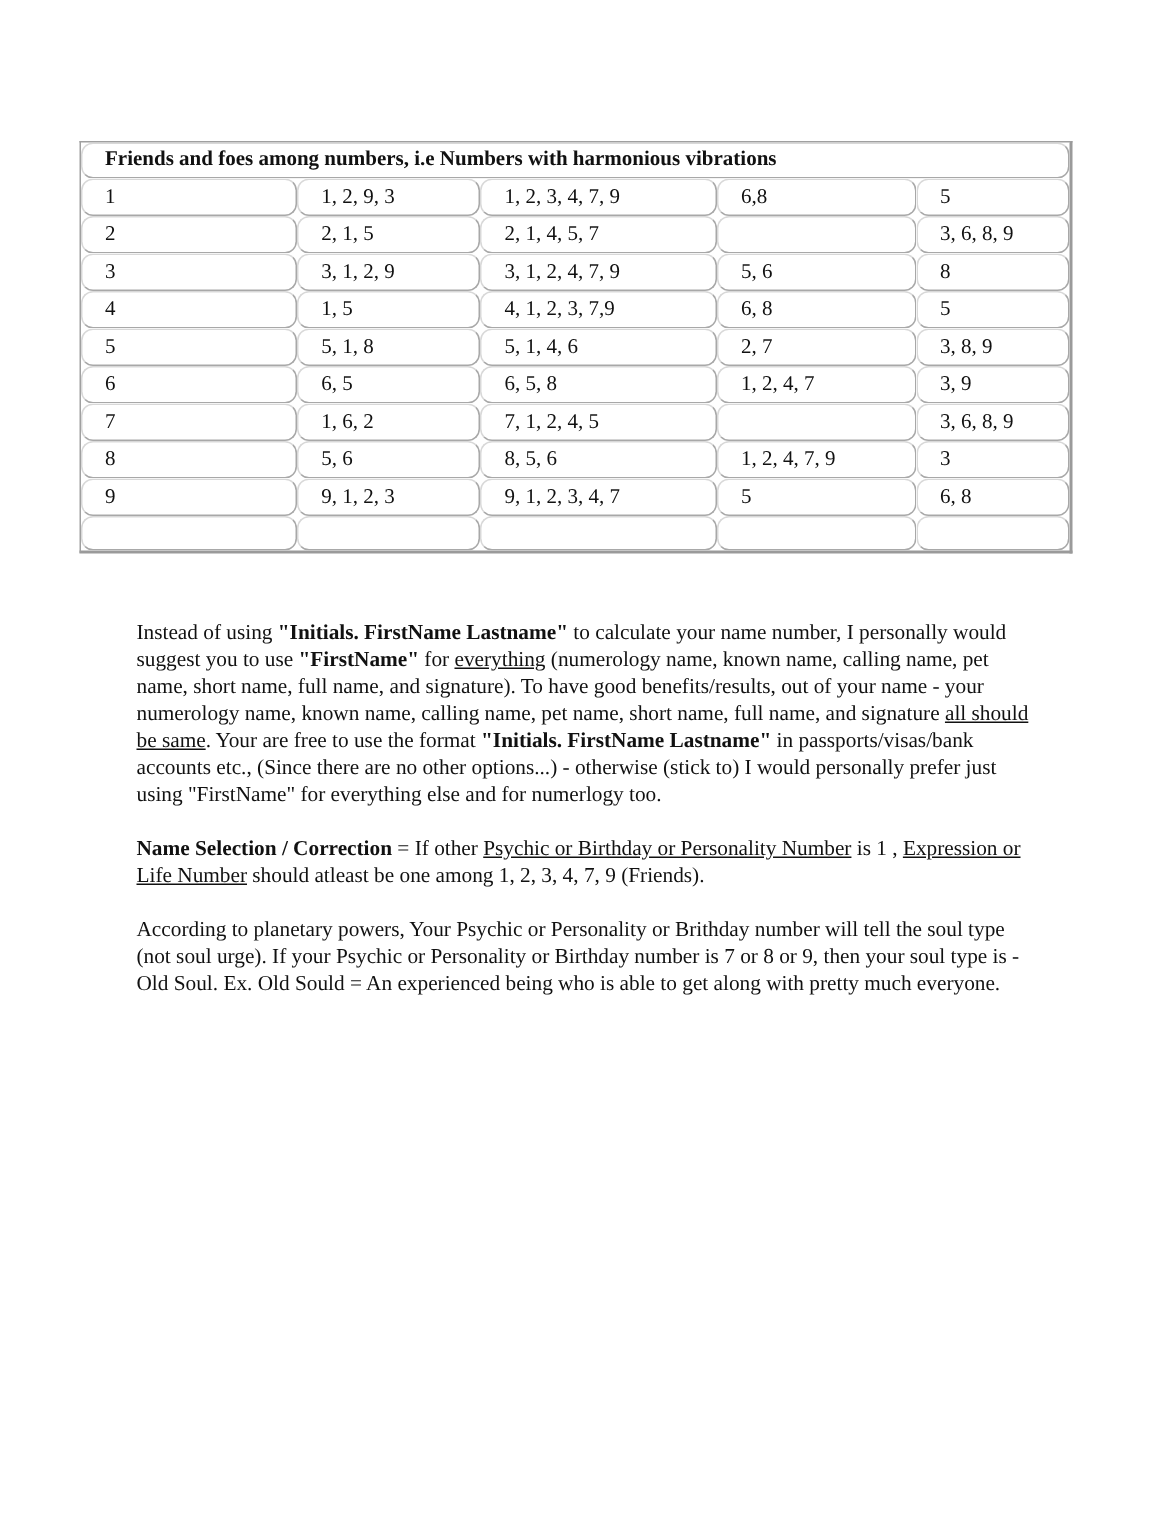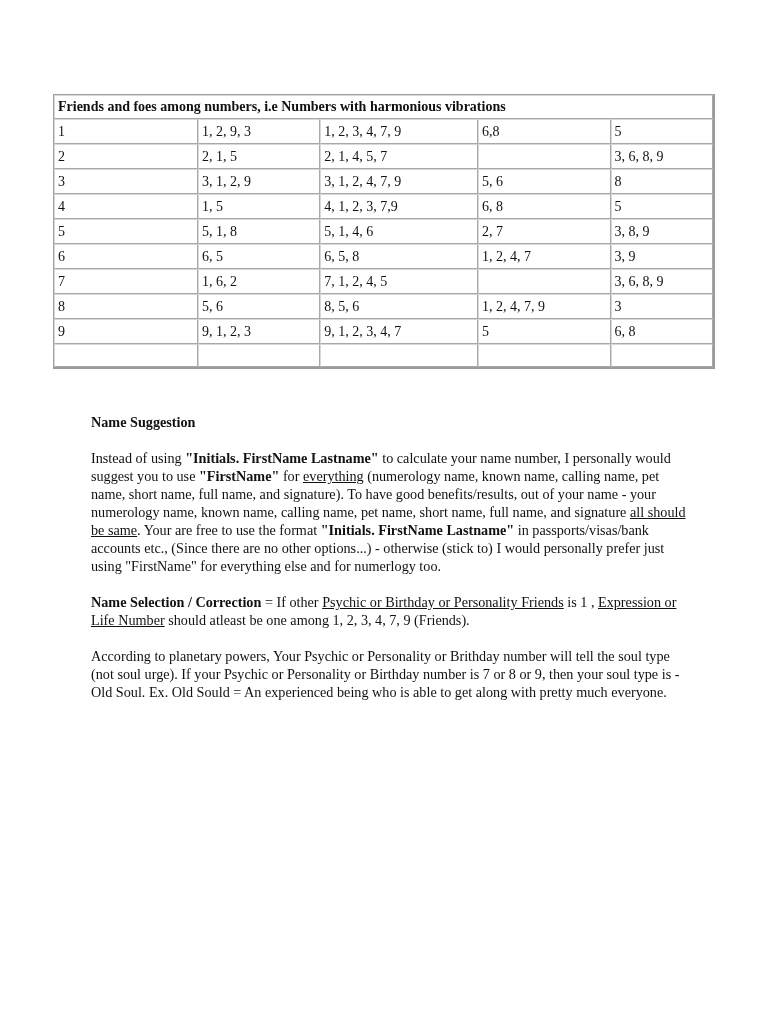--- a/index.html
+++ b/index.html
@@ -28,24 +28,25 @@
       border-bottom: 2px solid #9a9a9a;
       font-size: 14px;
       line-height: 16px;
       table-layout: fixed;
     }
     .numtable td {
       border-right: 1px solid #a8a8a8;
       border-bottom: 1px solid #a8a8a8;
       border-top: 1px solid #d8d8d8;
       border-left: 1px solid #d8d8d8;
-      padding: 2px 2px 2px 3px;
+      padding: 2px 2px 2px 15px;
       vertical-align: middle;
       height: 19px;
       white-space: nowrap;
+      border-radius: 8px;
     }
     .numtable td.title {
       font-weight: bold;
       height: 18px;
     }
     .numtable tr.colhead td {
       font-weight: bold;
       height: 36px;
       white-space: normal;
     }
@@ -158,21 +159,20 @@
       <td></td>
       <td></td>
       <td></td>
       <td></td>
       <td></td>
     </tr>
   </tbody>
 </table>
 
 <div class="content">
-  <h3>Name Suggestion</h3>
 
   <p><span>Instead of using </span><b>"Initials. FirstName Lastname"</b><span> to calculate your name number, I personally would suggest you to use </span><b>"FirstName"</b><span> for </span><span class="u">everything</span><span> (numerology name, known name, calling name, pet name, short name, full name, and signature). To have good benefits/results, out of your name - your numerology name, known name, calling name, pet name, short name, full name, and signature </span><span class="u">all should be same</span><span>. Your are free to use the format </span><b>"Initials. FirstName Lastname"</b><span> in passports/visas/bank accounts etc., (Since there are no other options...) - otherwise (stick to) I would personally prefer just using "FirstName" for everything else and for numerlogy too.</span></p>
 
 
-  <p><b>Name Selection / Correction</b><span> = If other </span><span class="u">Psychic or Birthday or Personality Friends</span><span> is 1 , </span><span class="u">Expression or Life Number</span><span> should atleast be one among 1, 2, 3, 4, 7, 9 (Friends).</span></p>
+  <p><b>Name Selection / Correction</b><span> = If other </span><span class="u">Psychic or Birthday or Personality Number</span><span> is 1 , </span><span class="u">Expression or Life Number</span><span> should atleast be one among 1, 2, 3, 4, 7, 9 (Friends).</span></p>
 
   <p>According to planetary powers, Your Psychic or Personality or Brithday number will tell the soul type (not soul urge). If your Psychic or Personality or Birthday number is 7 or 8 or 9, then your soul type is - Old Soul. Ex. Old Sould = An experienced being who is able to get along with pretty much everyone.</p>
 </div>
 
 </body></html>

